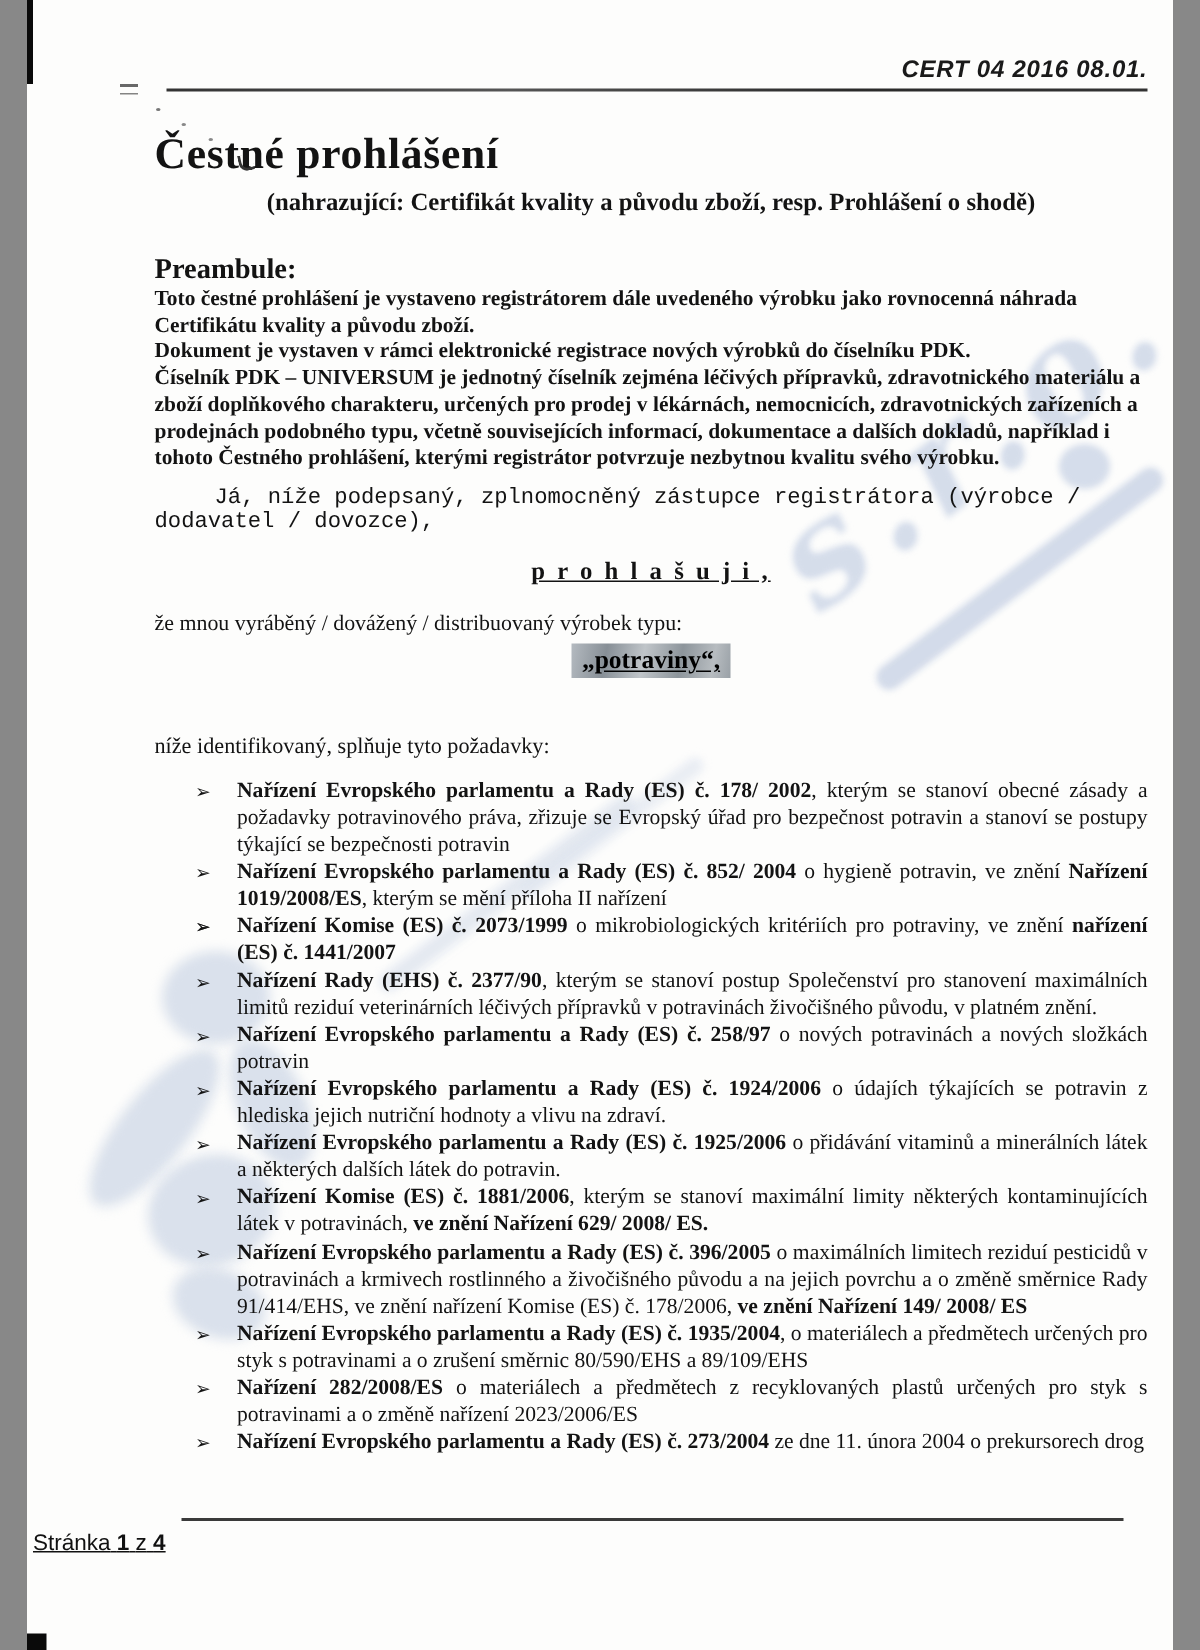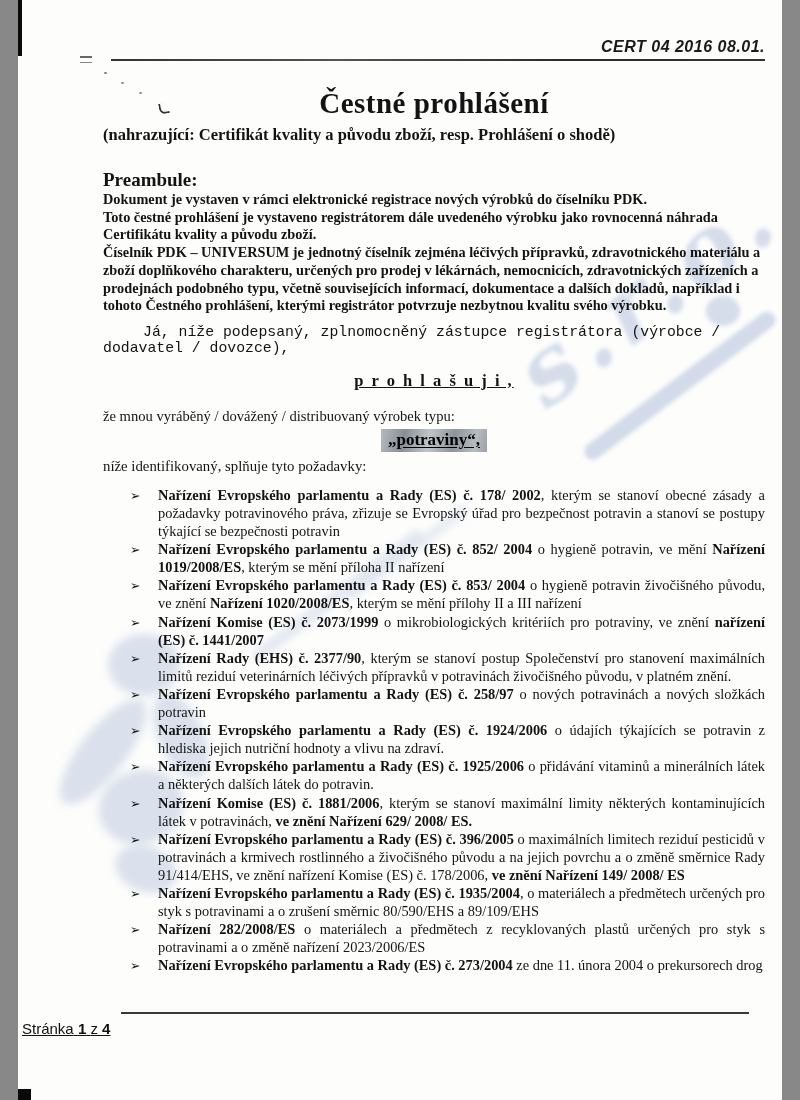--- a/index.html
+++ b/index.html
@@ -53,40 +53,40 @@
   
   .content{position:absolute;z-index:1;left:85px;width:662px;top:0;}
   .hdr-ref{
     text-align:right;margin-top:38px;
     font:italic 600 16px "Liberation Sans",sans-serif;
     letter-spacing:.5px;color:#1a1a1a;
   }
   .hdr-rule{height:0;border-top:2.4px solid #2b2b2b;margin:3px 0 0 8px;
     border-image:linear-gradient(to right,#333 0%,#555 35%,#2a2a2a 70%,#333 100%) 1;}
   .doc-title{
-    margin-top:26px;text-align:center;
+    margin-top:26px;text-align:left;
     font-size:29px;font-weight:700;letter-spacing:.5px;
   }
-  .doc-subtitle{margin-top:5px;text-align:left;font-size:16.5px;font-weight:700;}
+  .doc-subtitle{margin-top:5px;text-align:center;font-size:16.5px;font-weight:700;}
   .pre-head{margin-top:24px;font-size:19px;font-weight:700;}
   .pre-par{margin:0;font-size:14.3px;line-height:17.7px;font-weight:700;}
   .decl-intro{margin-top:9px;font-size:14.8px;text-indent:40px;font-family:Liberation Mono, monospace;}
   .decl-verb{margin-top:15px;text-align:center;font-size:16.5px;font-weight:700;letter-spacing:2px;text-decoration:underline;}
   .product-line{margin-top:17px;font-size:14.6px;}
   .product-row{margin-top:4px;text-align:center;}
   .hl{
     display:inline-block;
     background:linear-gradient(100deg,#b4bac0 0%,#878f96 22%,#c0c5c9 45%,#8d959b 68%,#b7bcc0 88%,#9aa1a7 100%);
     padding:1px 7px 2px 7px;
     font-size:17px;font-weight:700;
     text-decoration:underline;
     text-underline-offset:2px;
     color:#000;
   }
-  .req-intro{margin-top:6px;font-size:14.8px;}
+  .req-intro{margin-top:38px;font-size:14.8px;}
   .req-list{margin-top:11px;}
   .req-item{
     position:relative;
     padding-left:55px;
     font-size:14.4px;line-height:18.1px;
     text-align:justify;
   }
   .req-item .bullet{
     position:absolute;left:27px;top:1px;
     font-size:12.5px;
@@ -134,36 +134,36 @@
 
   <div class="content">
 
     <div class="hdr-ref">CERT 04 2016 08.01.</div>
     <div class="hdr-rule"></div>
 
     <div class="doc-title">Čestné prohlášení</div>
     <div class="doc-subtitle">(nahrazující: Certifikát kvality a původu zboží, resp. Prohlášení o shodě)</div>
 
     <div class="pre-head">Preambule:</div>
+    <p class="pre-par">Toto čestné prohlášení je vystaveno registrátorem dále uvedeného výrobku jako rovnocenná náhrada Certifikátu kvality a původu zboží.</p>
     <p class="pre-par">Dokument je vystaven v rámci elektronické registrace nových výrobků do číselníku PDK.</p>
-    <p class="pre-par">Toto čestné prohlášení je vystaveno registrátorem dále uvedeného výrobku jako rovnocenná náhrada Certifikátu kvality a původu zboží.</p>
     <p class="pre-par">Číselník PDK – UNIVERSUM je jednotný číselník zejména léčivých přípravků, zdravotnického materiálu a zboží doplňkového charakteru, určených pro prodej v lékárnách, nemocnicích, zdravotnických zařízeních a prodejnách podobného typu, včetně souvisejících informací, dokumentace a dalších dokladů, například i tohoto Čestného prohlášení, kterými registrátor potvrzuje nezbytnou kvalitu svého výrobku.</p>
 
     <div class="decl-intro">Já, níže podepsaný, zplnomocněný zástupce registrátora (výrobce / dodavatel / dovozce),</div>
     <div class="decl-verb">p r o h l a š u j i ,</div>
     <div class="product-line">že mnou vyráběný / dovážený  / distribuovaný výrobek typu:</div>
     <div class="product-row">
       <span class="hl">„potraviny“,</span>
     </div>
     <div class="req-intro">níže identifikovaný, splňuje tyto požadavky:</div>
 
     <div class="req-list" id="req-list">
         <div class="req-item"><span class="bullet">➢</span><span><b>Nařízení Evropského parlamentu a Rady (ES) č. 178/ 2002</b><span>, kterým se stanoví obecné zásady a požadavky potravinového práva, zřizuje se Evropský úřad pro bezpečnost potravin a stanoví se postupy týkající se bezpečnosti potravin</span></span></div>
-        <div class="req-item"><span class="bullet">➢</span><span><b>Nařízení Evropského parlamentu a Rady (ES) č. 852/ 2004</b><span> o hygieně potravin, ve mění </span><b>Nařízení 1019/2008/ES</b><span>, kterým se mění příloha II nařízení</span></span></div>
-        <div class="req-item"><span class="bullet">➢</span><span><b>Nařízení Evropského parlamentu a Rady (ES) č. 853/ 2004</b><span> o hygieně potravin živočišného původu, ve znění </span><b>Nařízení 1020/2008/ES</b><span>, kterým se mění přílohy II a III nařízení</span></span></div>
+        <div class="req-item"><span class="bullet">➢</span><span><b>Nařízení Evropského parlamentu a Rady (ES) č. 852/ 2004</b><span> o hygieně potravin, ve znění </span><b>Nařízení 1019/2008/ES</b><span>, kterým se mění příloha II nařízení</span></span></div>
+        <div class="req-item"><span class="bullet">➢</span></div>
         <div class="req-item"><span class="bullet">➢</span><span><b>Nařízení Komise (ES) č. 2073/1999</b><span> o mikrobiologických kritériích pro potraviny, ve znění </span><b>nařízení (ES) č. 1441/2007</b></span></div>
         <div class="req-item"><span class="bullet">➢</span><span><b>Nařízení Rady (EHS) č. 2377/90</b><span>, kterým se stanoví postup Společenství pro stanovení maximálních limitů reziduí veterinárních léčivých přípravků v potravinách živočišného původu, v platném znění.</span></span></div>
         <div class="req-item"><span class="bullet">➢</span><span><b>Nařízení Evropského parlamentu a Rady (ES) č. 258/97</b><span> o nových potravinách a nových složkách potravin</span></span></div>
         <div class="req-item"><span class="bullet">➢</span><span><b>Nařízení Evropského parlamentu a Rady (ES) č. 1924/2006</b><span>  o údajích týkajících se potravin z hlediska jejich nutriční hodnoty a vlivu na zdraví.</span></span></div>
         <div class="req-item"><span class="bullet">➢</span><span><b>Nařízení Evropského parlamentu a Rady (ES) č. 1925/2006</b><span>  o přidávání vitaminů a minerálních látek a některých dalších látek do potravin.</span></span></div>
         <div class="req-item"><span class="bullet">➢</span><span><b>Nařízení Komise (ES) č. 1881/2006</b><span>, kterým se stanoví maximální limity některých kontaminujících látek v potravinách, </span><b>ve znění Nařízení 629/ 2008/ ES.</b></span></div>
         <div class="req-item"><span class="bullet">➢</span><span><b>Nařízení Evropského parlamentu a Rady (ES) č. 396/2005</b><span> o maximálních limitech reziduí pesticidů v potravinách a krmivech rostlinného a živočišného původu a na jejich povrchu a o změně směrnice Rady 91/414/EHS, ve znění nařízení Komise (ES) č. 178/2006, </span><b>ve znění Nařízení 149/ 2008/ ES</b></span></div>
         <div class="req-item"><span class="bullet">➢</span><span><b>Nařízení Evropského parlamentu a Rady (ES) č. 1935/2004</b><span>, o materiálech a předmětech určených pro styk s potravinami a o zrušení směrnic 80/590/EHS a 89/109/EHS</span></span></div>
         <div class="req-item"><span class="bullet">➢</span><span><b>Nařízení 282/2008/ES</b><span> o materiálech a předmětech z recyklovaných plastů určených pro styk s potravinami a o změně nařízení 2023/2006/ES</span></span></div>
         <div class="req-item"><span class="bullet">➢</span><span><b>Nařízení Evropského parlamentu a Rady (ES) č. 273/2004</b><span> ze dne 11. února 2004 o prekursorech drog</span></span></div>

